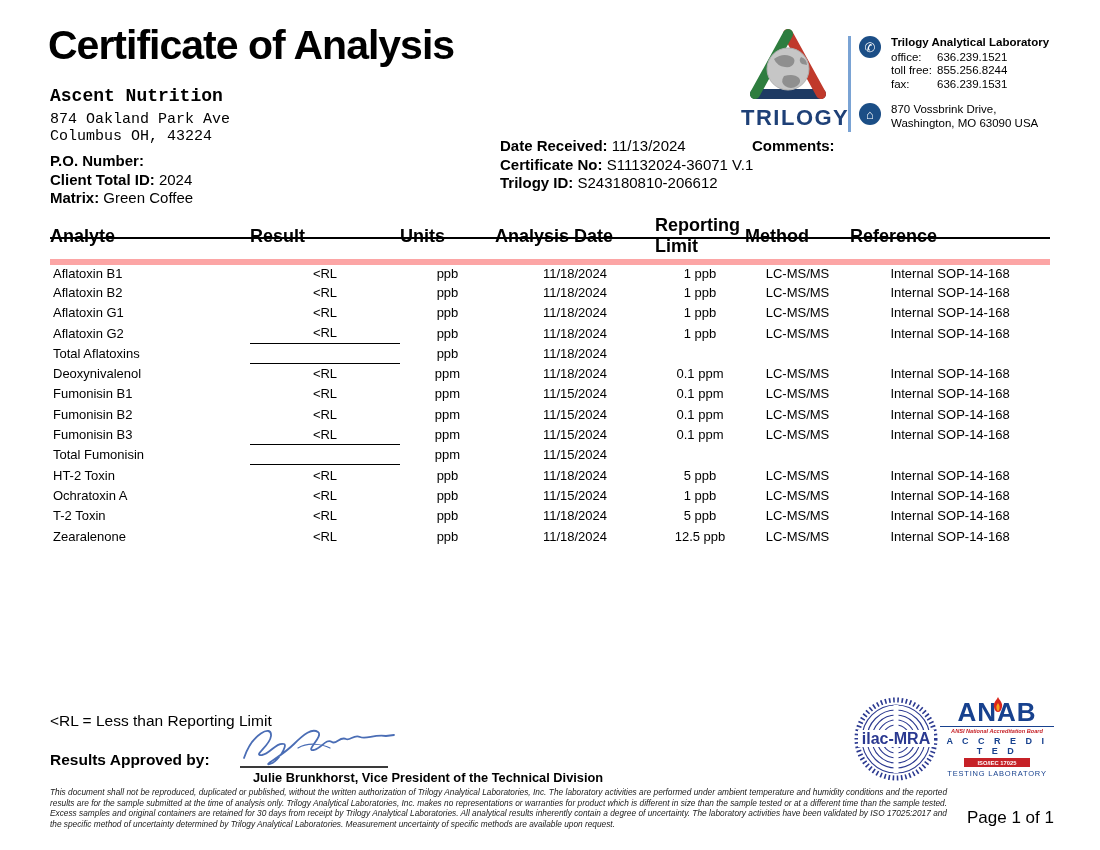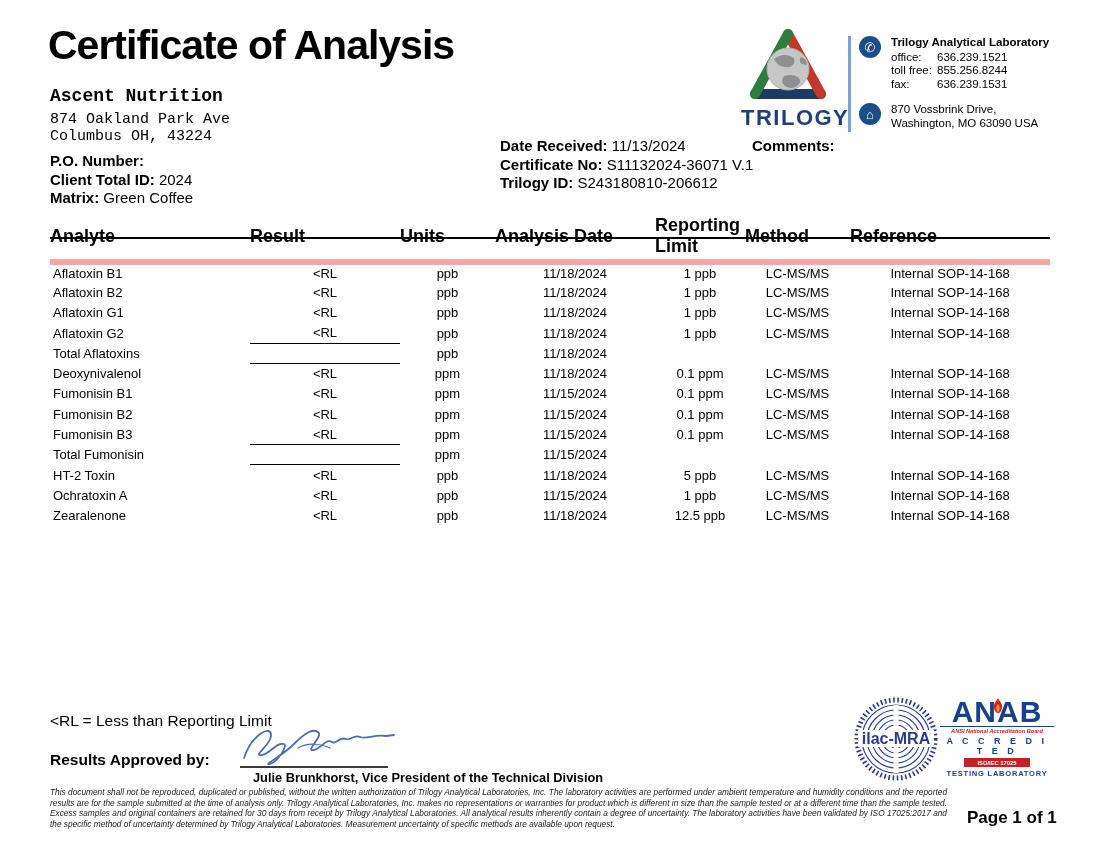--- a/index.html
+++ b/index.html
@@ -47,31 +47,31 @@
   td.c { text-align:center; }
   td.sum { border-bottom:1.6px solid #000; }
 
   
   .rl-note { left:50px; top:712px; font-size:15.5px; font-weight:normal; }
   .approved { left:50px; top:751px; font-size:15.5px; font-weight:bold; }
   .sig-svg { left:238px; top:722px; }
   .sig-line { left:240px; top:766px; width:148px; height:2px; background:#3a3a3a; }
   .approver { left:253px; top:770px; font-size:12.8px; font-weight:bold; white-space:nowrap; }
   .disclaimer { left:50px; top:787px; width:897px; font-size:8.3px; font-style:italic; line-height:10.6px; text-align:justify; color:#1a1a1a; }
-  .page-label { left:967px; top:808px; font-size:17px; font-weight:bold; }
+  .page-label { left:967px; top:808px; font-size:17px; font-weight:normal; }
 
   
   .ilac-seal { left:854px; top:697px; }
   .anab { left:940px; top:699px; width:114px; text-align:center; }
-  .anab-word { position:relative; font-size:30px; font-weight:bold; color:#17418E; line-height:26px; letter-spacing:1px; }
+  .anab-word { position:relative; font-size:26px; font-weight:bold; color:#17418E; line-height:26px; letter-spacing:1px; }
   .anab-flame { position:absolute; left:52px; top:-8px; }
   .anab-sub { color:#C62127; font-size:5.6px; font-weight:bold; font-style:italic; border-top:1px solid #17418E; padding-top:1px; margin-top:1px; }
   .anab-accredited { color:#17418E; font-size:9px; font-weight:bold; letter-spacing:3.5px; margin-top:2px; }
   .anab-standard { background:#C62127; color:#fff; font-size:5.8px; font-weight:bold; width:66px; margin:2px auto 0; padding:1.5px 0; }
-  .anab-type { color:#17418E; font-size:7.5px; font-weight:bold; letter-spacing:0.8px; margin-top:2px; }
+  .anab-type { color:#17418E; font-size:7.5px; font-weight:normal; letter-spacing:0.8px; margin-top:2px; }
 </style>
 </head>
 <body>
 
 <div class="abs doc-title">Certificate of Analysis</div>
 
 <div class="abs client">
   <div class="client-name">Ascent Nutrition</div>
   <div class="client-addr">874 Oakland Park Ave</div>
   <div class="client-addr">Columbus OH, 43224</div>
@@ -261,20 +261,29 @@
       <tr>
           <td class="a">Ochratoxin A</td>
           <td class="c">&lt;RL</td>
           <td class="c">ppb</td>
           <td class="c">11/15/2024</td>
           <td class="c">1 ppb</td>
           <td class="c">LC-MS/MS</td>
           <td class="c">Internal SOP-14-168</td>
         </tr>
       <tr>
+          <td class="a">T-2 Toxin</td>
+          <td class="c">&lt;RL</td>
+          <td class="c">ppb</td>
+          <td class="c">11/18/2024</td>
+          <td class="c">5 ppb</td>
+          <td class="c">LC-MS/MS</td>
+          <td class="c">Internal SOP-14-168</td>
+        </tr>
+      <tr>
           <td class="a">Zearalenone</td>
           <td class="c">&lt;RL</td>
           <td class="c">ppb</td>
           <td class="c">11/18/2024</td>
           <td class="c">12.5 ppb</td>
           <td class="c">LC-MS/MS</td>
           <td class="c">Internal SOP-14-168</td>
         </tr>
     </tbody>
   </table>

